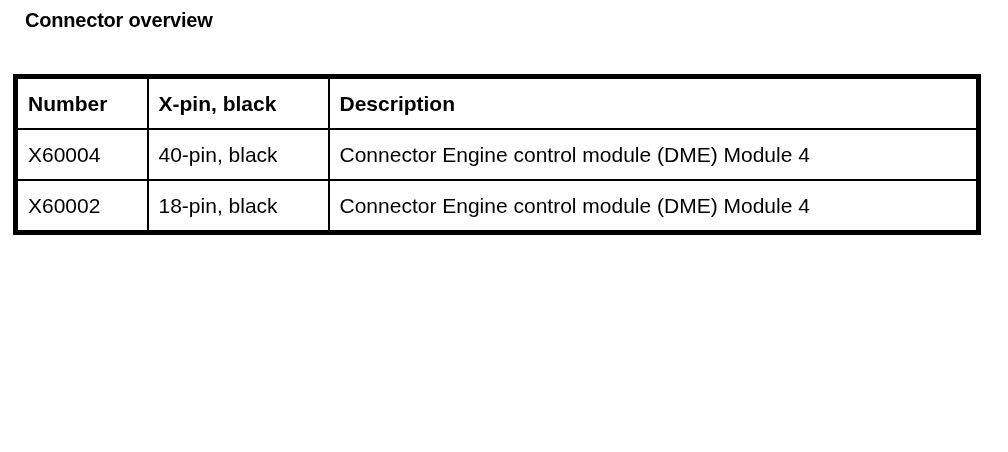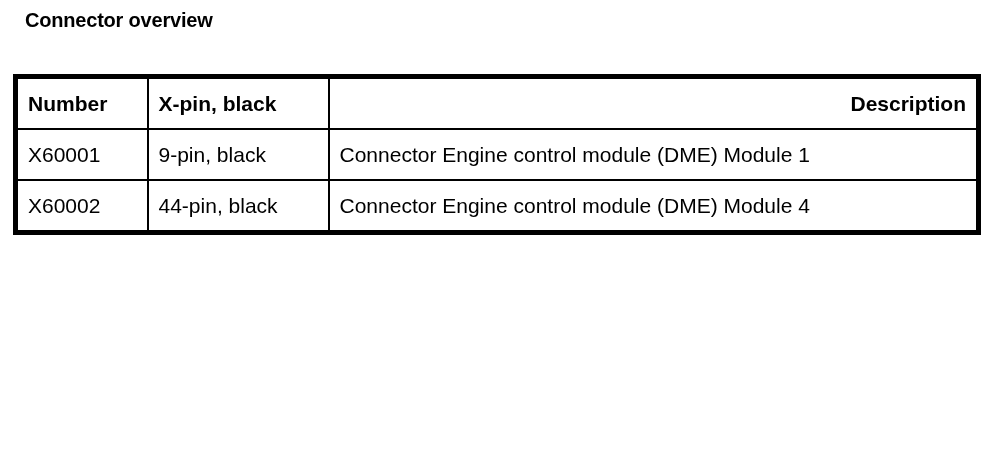--- a/index.html
+++ b/index.html
@@ -58,21 +58,21 @@
     vertical-align: middle;
     white-space: nowrap;
     overflow: hidden;
   }
 
   table.connector-table thead th {
     font-weight: bold;
   }
 
   table.connector-table thead th.center {
-    text-align: right;
+    text-align: left;
   }
 </style>
 </head>
 <body>
 
 <div id="page-title">Connector overview</div>
 
 <div id="connector-table-wrap">
   <table class="connector-table">
     <colgroup>
@@ -82,24 +82,24 @@
     </colgroup>
     <thead>
       <tr>
         <th>Number</th>
         <th>X-pin, black</th>
         <th class="center">Description</th>
       </tr>
     </thead>
     <tbody id="table-body">
       <tr>
-        <td>X60001</td>
-        <td>9-pin, black</td>
-        <td>Connector Engine control module (DME) Module 1</td>
+        <td>X60004</td>
+        <td>40-pin, black</td>
+        <td>Connector Engine control module (DME) Module 4</td>
       </tr>
       <tr>
         <td>X60002</td>
-        <td>44-pin, black</td>
+        <td>18-pin, black</td>
         <td>Connector Engine control module (DME) Module 4</td>
       </tr>
     </tbody>
   </table>
 </div>
 
 </body></html>

